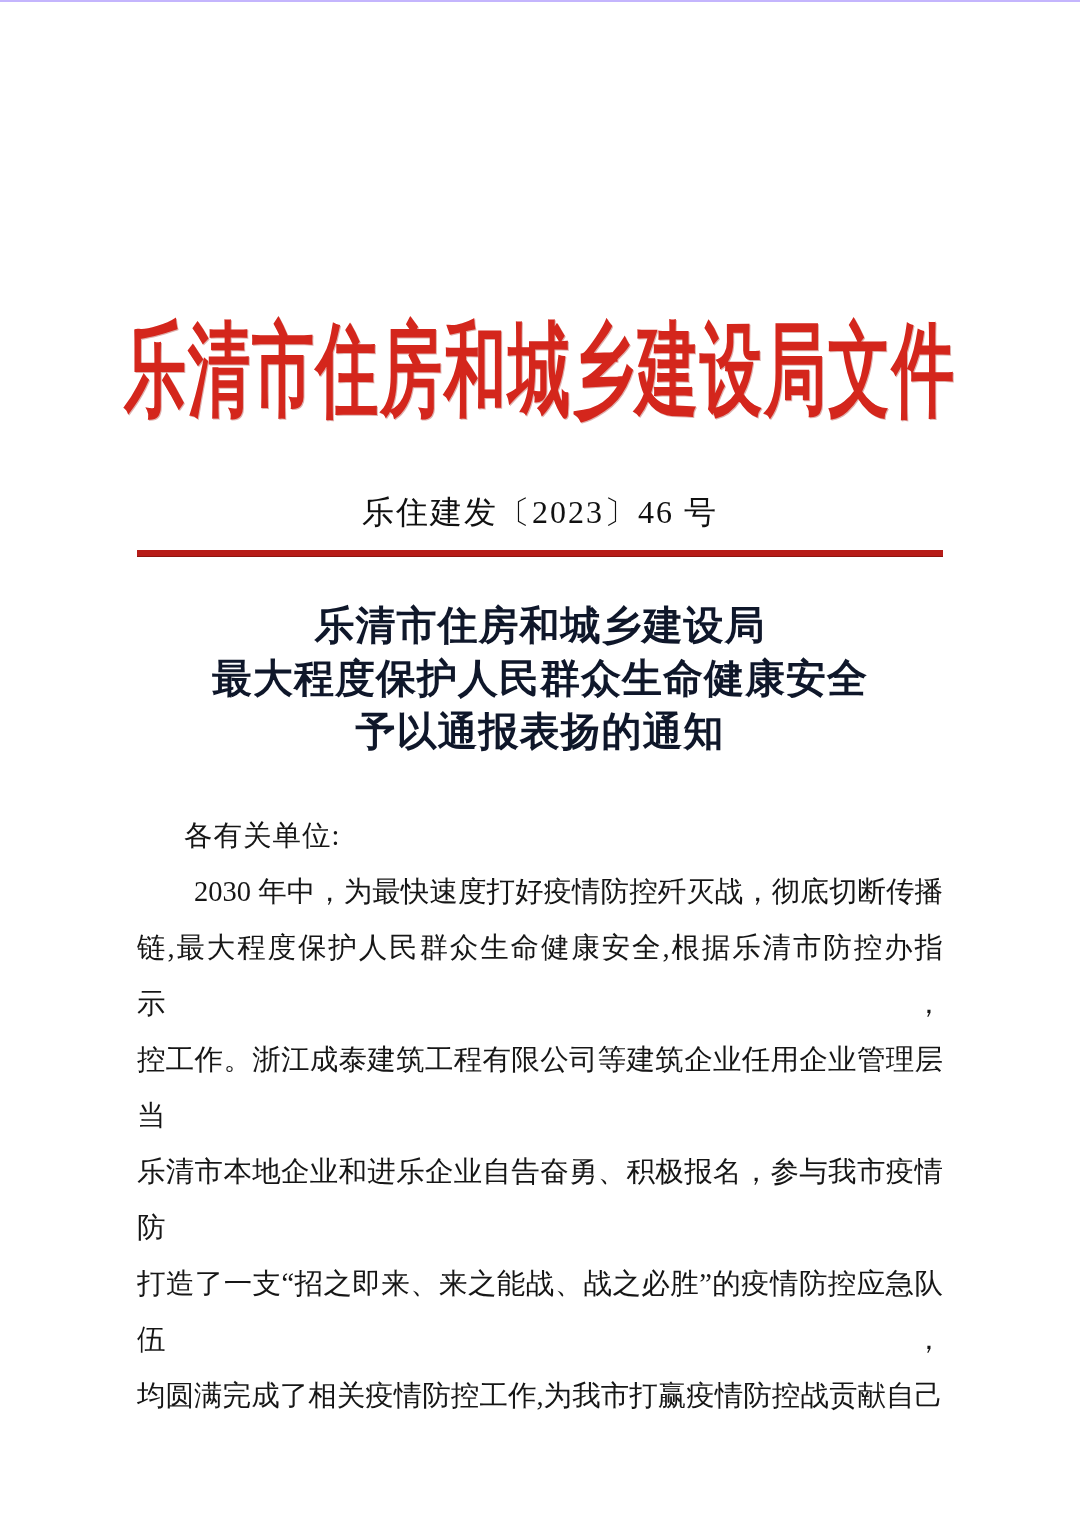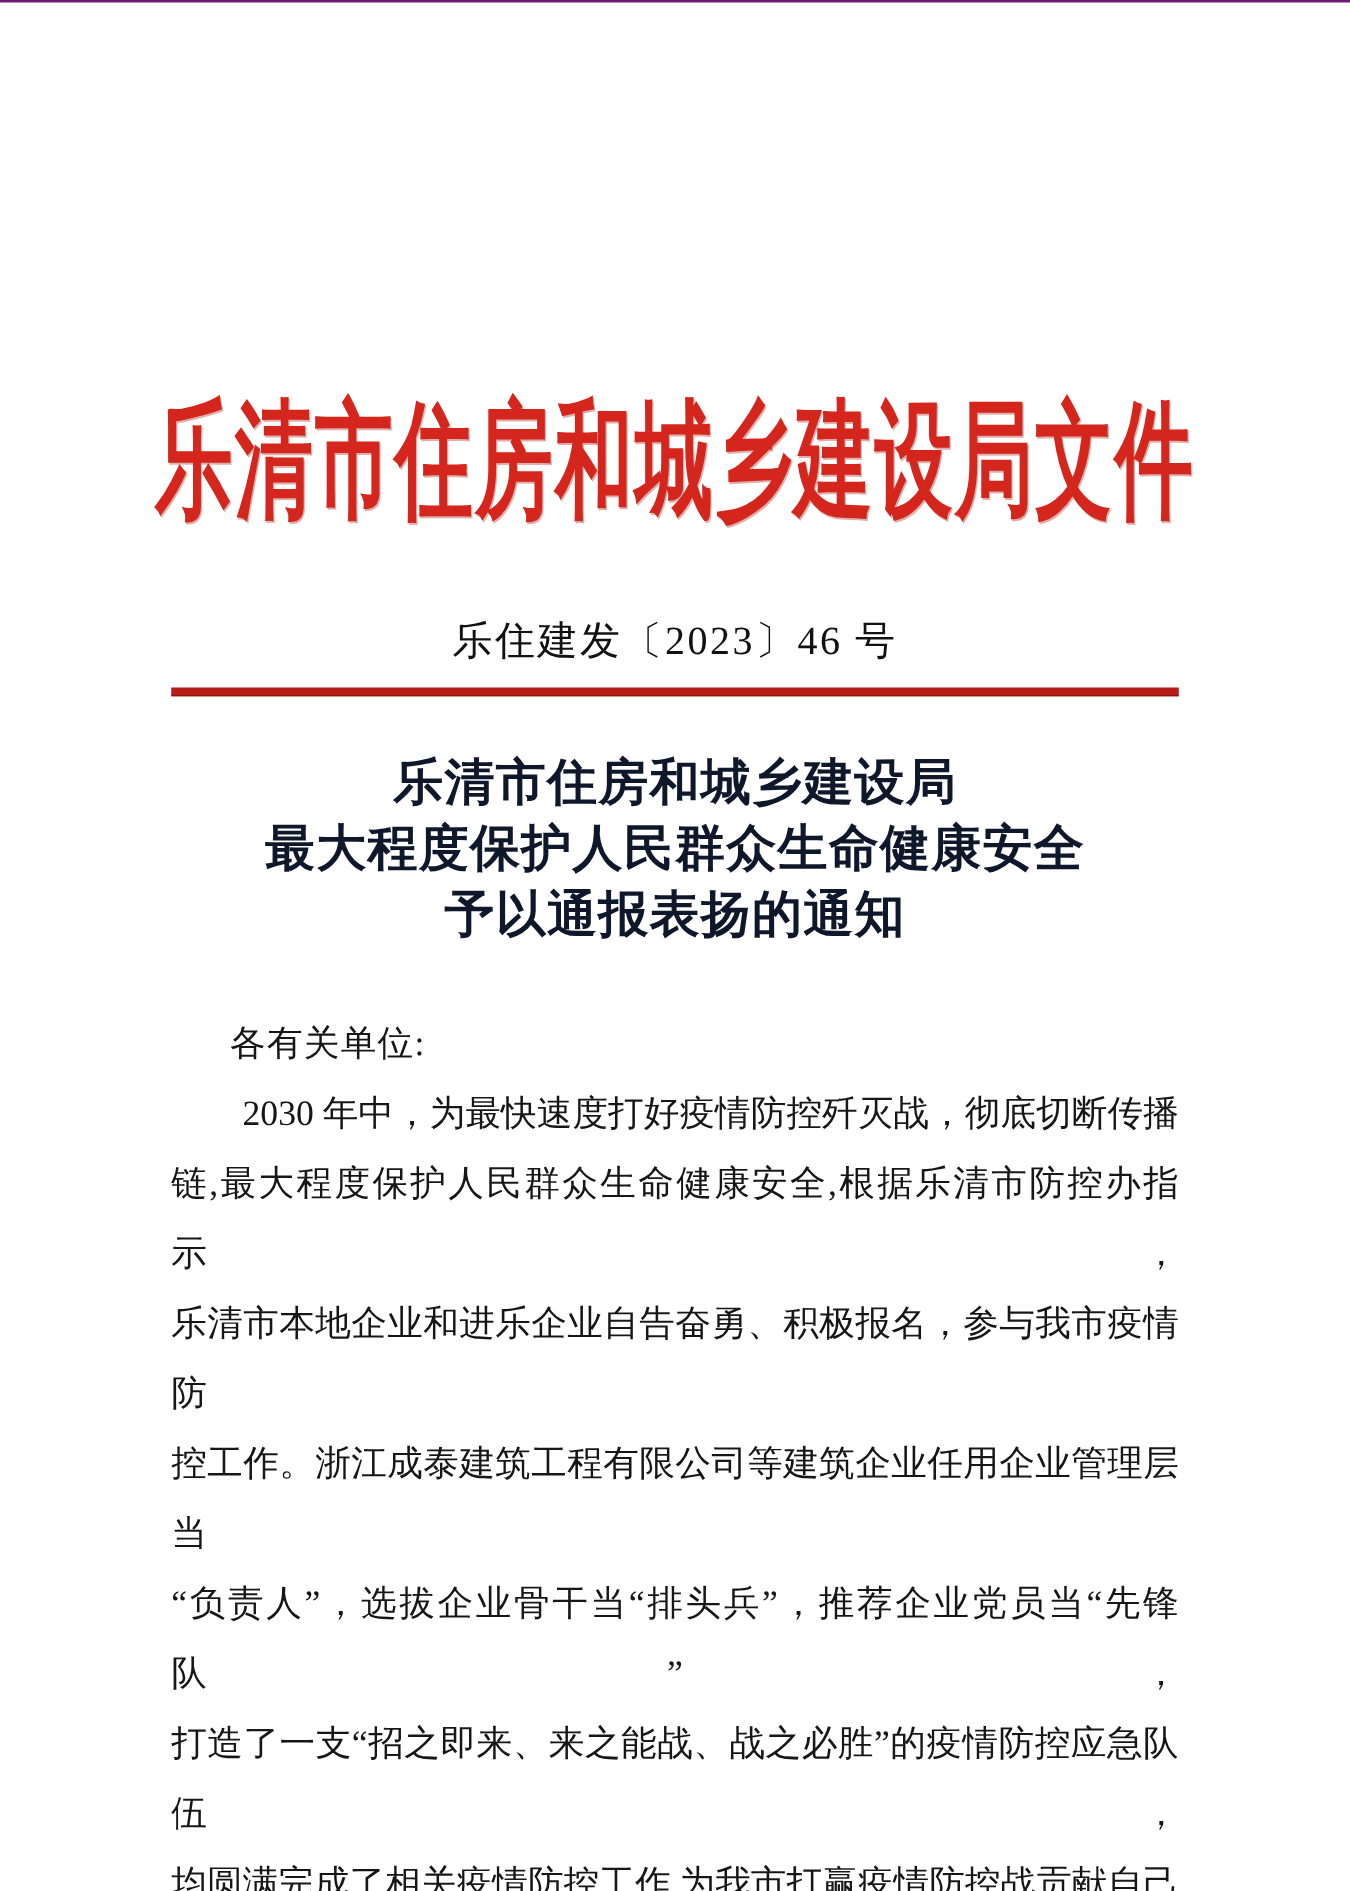--- a/index.html
+++ b/index.html
@@ -12,21 +12,21 @@
   html, body { background: #ffffff; }
   body {
     font-family: "Liberation Serif", "DejaVu Serif", serif;
     width: 1080px;
   }
   .page {
     position: relative;
     width: 1080px;
     height: 1513px;
     background: var(--page-bg, #ffffff);
-    border-top: 2px solid #701a75;
+    border-top: 2px solid #c4b5fd;
     overflow: hidden;
     color: var(--text-black, #1c1c1c);
   }
   .banner {
     position: absolute;
     top: 337px;
     left: 0;
     right: 0;
     text-align: center;
     font-size: 62px;
@@ -111,21 +111,20 @@
   <div class="doc-title">
     <div class="title-line">乐清市住房和城乡建设局</div>
     <div class="title-line">最大程度保护人民群众生命健康安全</div>
     <div class="title-line">予以通报表扬的通知</div>
   </div>
 
   <div class="body-block">
     <div class="body-line salutation">各有关单位:</div>
     <div class="body-line fill indent">2030 年中，为最快速度打好疫情防控歼灭战，彻底切断传播</div>
     <div class="body-line fill">链,最大程度保护人民群众生命健康安全,根据乐清市防控办指示，</div>
+    <div class="body-line fill">控工作。浙江成泰建筑工程有限公司等建筑企业任用企业管理层当</div>
     <div class="body-line fill">乐清市本地企业和进乐企业自告奋勇、积极报名，参与我市疫情防</div>
-    <div class="body-line fill">控工作。浙江成泰建筑工程有限公司等建筑企业任用企业管理层当</div>
-    <div class="body-line fill">“负责人”，选拔企业骨干当“排头兵”，推荐企业党员当“先锋队”，</div>
     <div class="body-line fill">打造了一支“招之即来、来之能战、战之必胜”的疫情防控应急队伍，</div>
     <div class="body-line fill">均圆满完成了相关疫情防控工作,为我市打赢疫情防控战贡献自己</div>
 
   </div>
 
 </div>
 
 </body></html>

